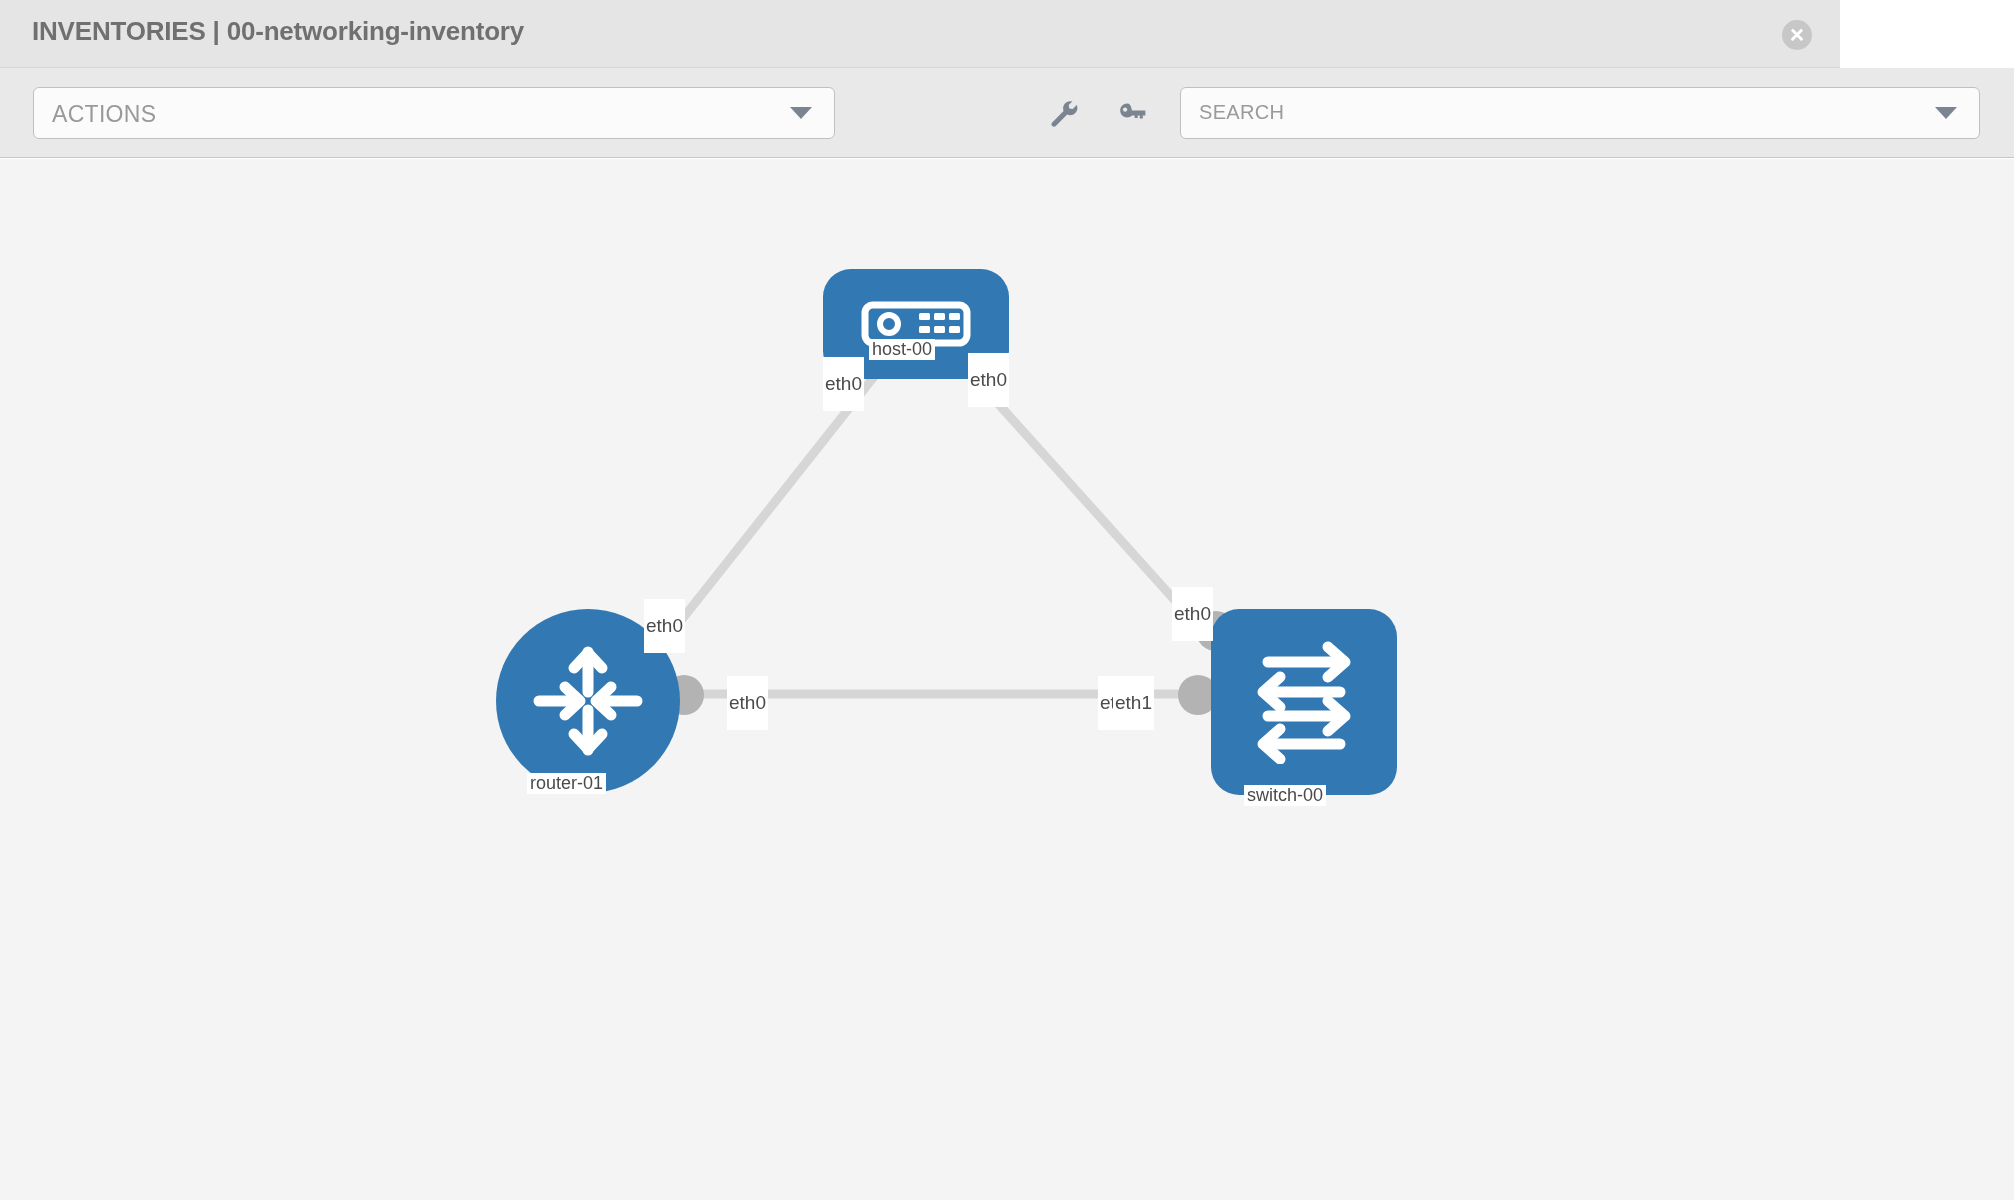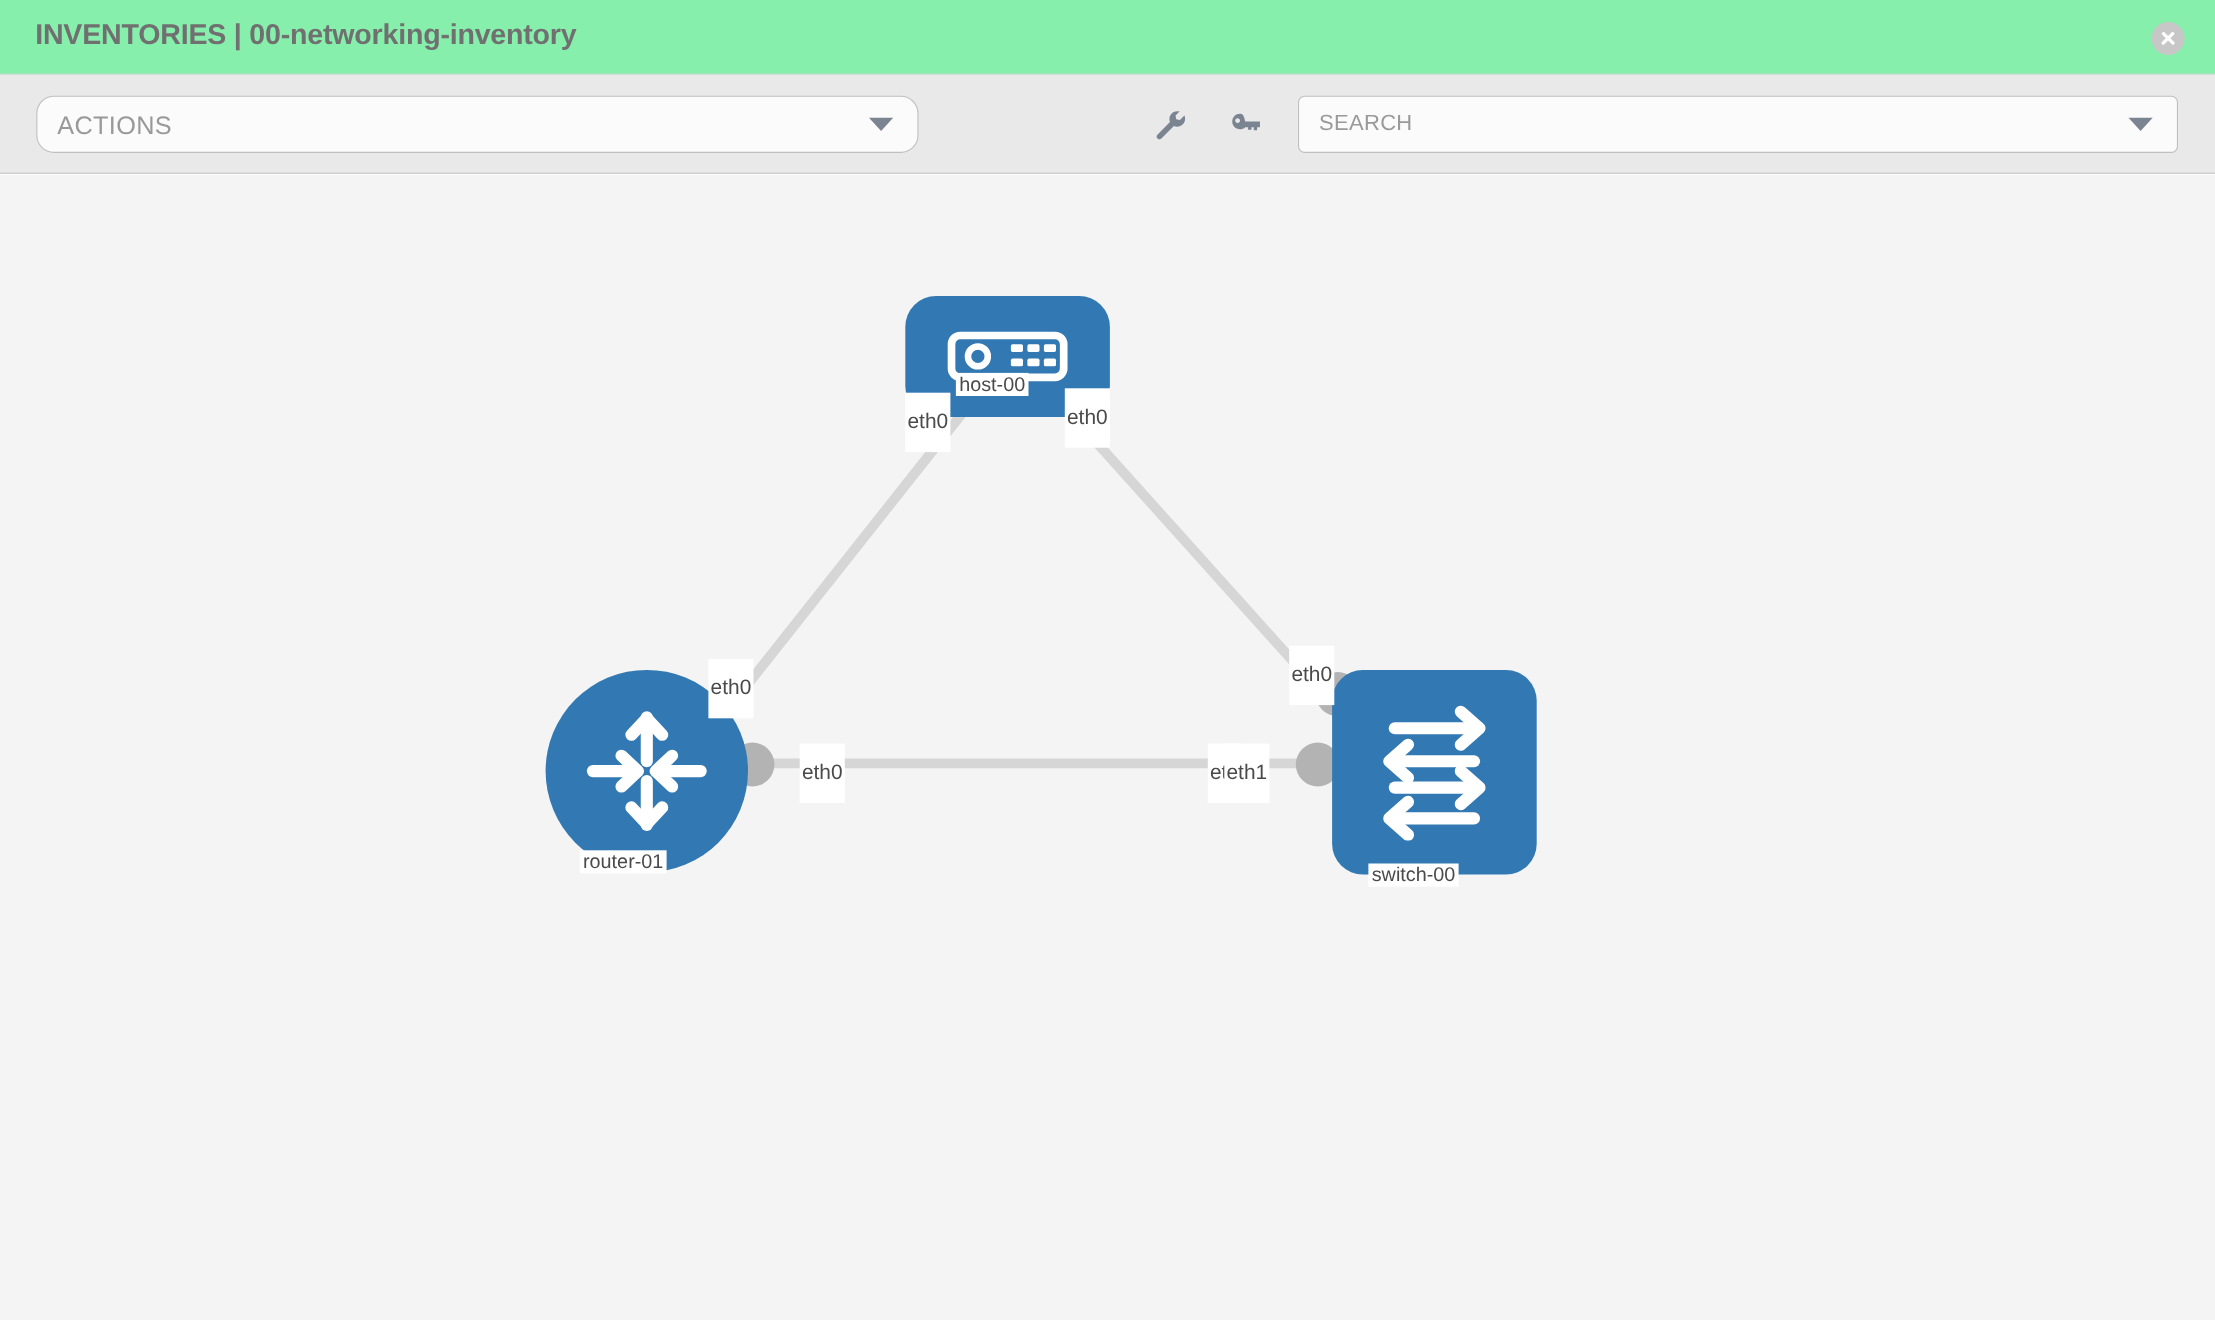--- a/index.html
+++ b/index.html
@@ -7,22 +7,22 @@
     margin: 0; padding: 0;
     width: 2014px; height: 1200px;
     overflow: hidden;
     font-family: "Liberation Sans", sans-serif;
     background: #ffffff;
   }
   #app { position: relative; width: 2014px; height: 1200px; background: #ffffff; }
 
   
   .header {
-    position: absolute; top: 0; left: 0; width: 2014px; height: 68px;
-    background: #86efac;
+    position: absolute; top: 0; left: 0; width: 1840px; height: 68px;
+    background: #e5e5e5;
     border-bottom: 1px solid #d7d7d7;
     text-decoration: underline;
   }
   .page-title {
     position: absolute; left: 32px; top: 16px;
     font-size: 26px; font-weight: bold; color: #707070;
     letter-spacing: -0.2px; white-space: nowrap;
   }
   .close-btn {
     position: absolute; right: 28px; top: 20px;
@@ -39,21 +39,21 @@
   
   .toolbar {
     position: absolute; top: 68px; left: 0; width: 2014px; height: 90px;
     background: #e9e9e9;
     border-bottom: 1px solid #c5c5c5;
   }
   .actions-select {
     position: absolute; left: 33px; top: 19px;
     width: 802px; height: 52px;
     background: #fbfbfb;
-    border: 1px solid #c0c0c0; border-radius: 16px;
+    border: 1px solid #c0c0c0; border-radius: 6px;
     cursor: pointer;
   }
   .actions-select .label {
     position: absolute; left: 18px; top: 13px;
     font-size: 23px; color: #999999; letter-spacing: 0.3px;
   }
   .caret {
     position: absolute; right: 22px; top: 50%; transform: translateY(-50%);
     width: 0; height: 0;
     border-left: 11px solid transparent;

